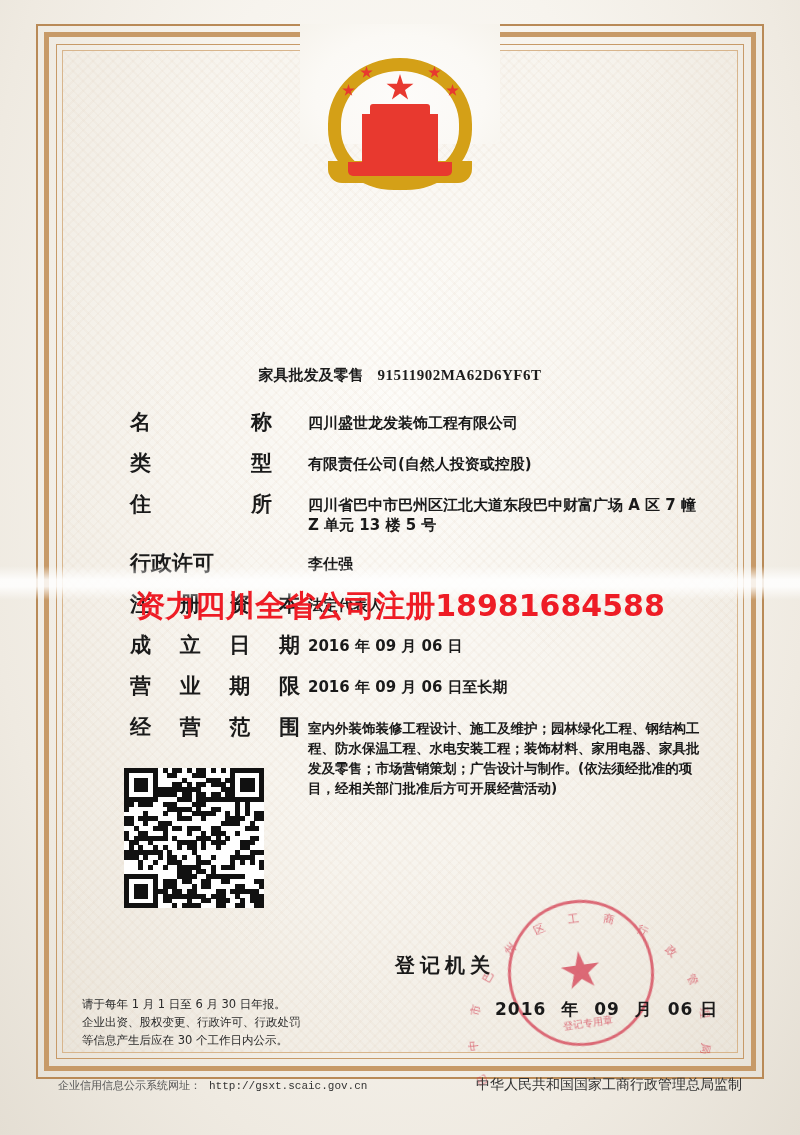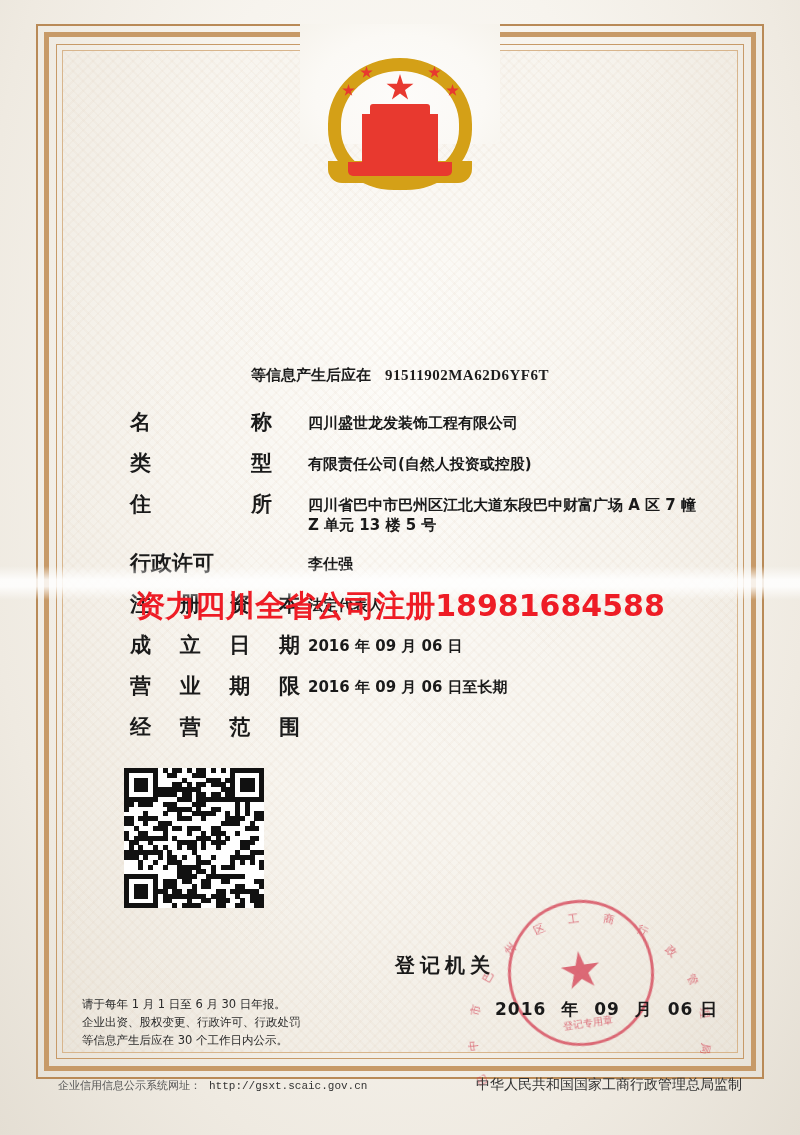--- a/index.html
+++ b/index.html
@@ -399,21 +399,21 @@
     <div class="base"></div>
     <div class="star-big"></div>
     <div class="star-small s1"></div>
     <div class="star-small s2"></div>
     <div class="star-small s3"></div>
     <div class="star-small s4"></div>
   </div>
 
 
   <div class="credit-code">
-    <span>等信息产生后应在</span><span class="num">91511902MA62D6YF6T</span>
+    <span>家具批发及零售</span><span class="num">91511902MA62D6YF6T</span>
   </div>
 
   <div class="fields">
 
     <div class="row">
       <div class="label spread2">
           <span>名</span>
           <span>称</span>
         </div>
       <div class="value">四川盛世龙发装饰工程有限公司</div>
@@ -470,20 +470,21 @@
       <div class="value">2016 年 09 月 06 日至长期</div>
     </div>
 
     <div class="row scope">
       <div class="label spread4">
           <span>经</span>
           <span>营</span>
           <span>范</span>
           <span>围</span>
         </div>
+      <div class="value">室内外装饰装修工程设计、施工及维护；园林绿化工程、钢结构工程、防水保温工程、水电安装工程；装饰材料、家用电器、家具批发及零售；市场营销策划；广告设计与制作。(依法须经批准的项目，经相关部门批准后方可开展经营活动)</div>
     </div>
 
   </div>
 
   <div class="qr" id="qr">
       <div class="cell" style="left: 0px; top: 0px; width: 5px; height: 5px;"></div>
       <div class="cell" style="left: 4.82759px; top: 0px; width: 5px; height: 5px;"></div>
       <div class="cell" style="left: 9.65517px; top: 0px; width: 5px; height: 5px;"></div>
       <div class="cell" style="left: 14.4828px; top: 0px; width: 5px; height: 5px;"></div>
       <div class="cell" style="left: 19.3103px; top: 0px; width: 5px; height: 5px;"></div>

